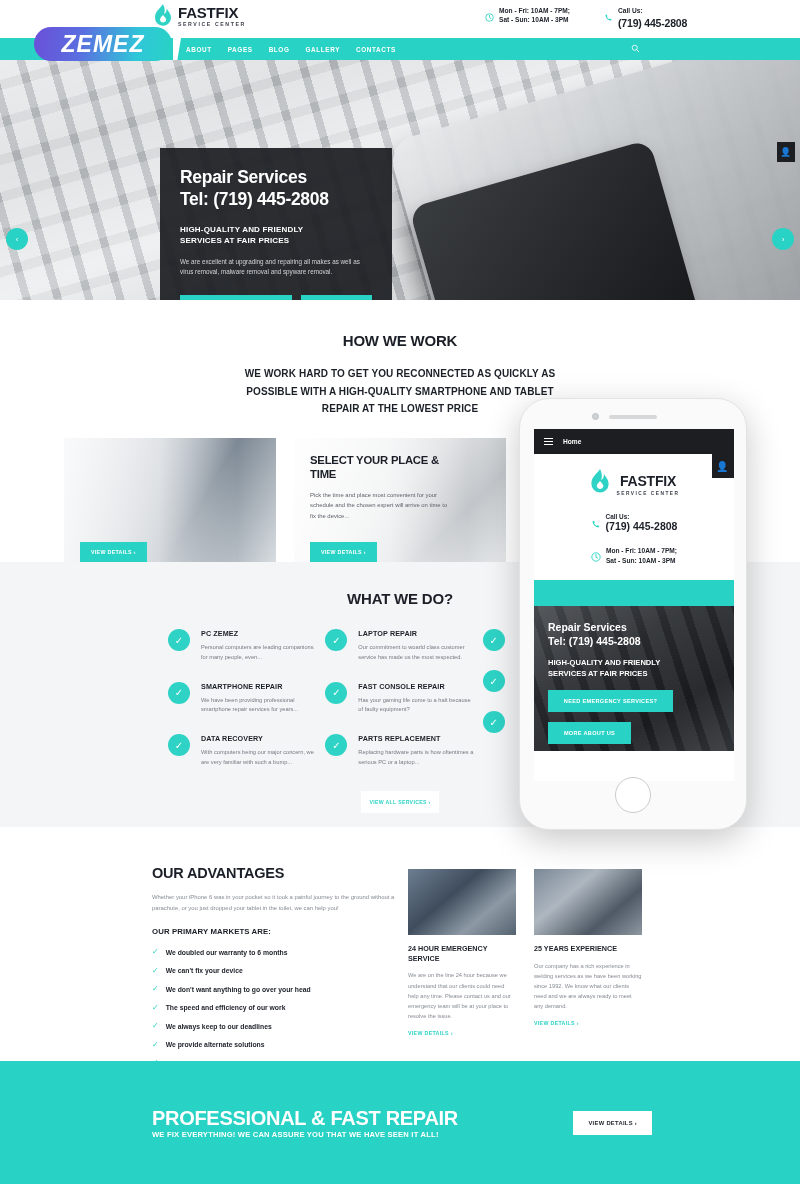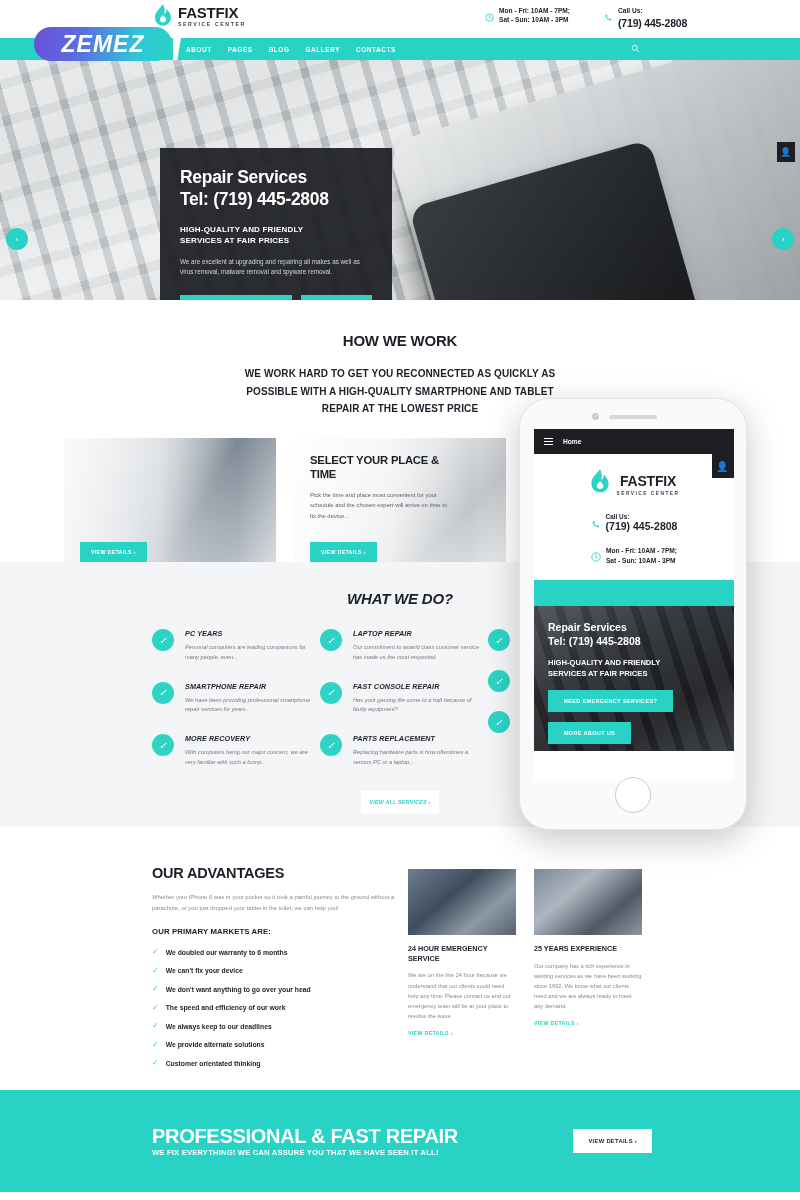--- a/index.html
+++ b/index.html
@@ -85,21 +85,21 @@
   .card-bg3 { position: absolute; inset: 0;
      background: linear-gradient(150deg,#f4f5f6 0%,#e3e5e7 50%,#cfd2d5 100%); }
   .card-sheen { position: absolute; inset: 0; background: linear-gradient(90deg, rgba(255,255,255,.88) 0%, rgba(255,255,255,.66) 45%, rgba(255,255,255,0) 82%); }
   .card-in { position: absolute; left: 16px; top: 15px; width: 140px; }
   .card-h { font-size: 11.3px; font-weight: bold; color: #1b1f27; line-height: 1.25; letter-spacing: -0.2px; }
   .card-p { font-size: 5.9px; color: #5d626b; line-height: 1.78; margin-top: 9px; }
   .card-btn { position: absolute; left: 16px; bottom: 14px; background: #28d2c4; color: #fff;
      font-size: 5.3px; font-weight: bold; letter-spacing: .3px; padding: 7px 11px; }
 
   
-  .what { background: #f4f5f6; padding: 28px 0 30px; height: 265px; position: relative; font-style: italic; }
+  .what { background: #f4f5f6; padding: 28px 16px 30px; height: 265px; position: relative; }
   .svc-grid { display: flex; justify-content: center; gap: 0; margin-top: 22px; padding: 0 152px; }
   .svc-col { width: 168px; }
   .svc-col + .svc-col { margin-left: 8px; }
   .svc { display: flex; gap: 11px; margin-bottom: 19px; }
   .svc-check { flex: 0 0 auto; width: 22px; height: 22px; border-radius: 50%; background: #2ed3c6;
      display: flex; align-items: center; justify-content: center; color: #fff; font-size: 10px; }
   .svc-h { font-size: 7.2px; font-weight: bold; color: #1b1f27; letter-spacing: .1px; }
   .svc-p { font-size: 5.7px; color: #757a82; line-height: 1.72; margin-top: 5px; }
   .svc-all { display: block; margin: 4px auto 0; width: 78px; background: #fff; text-align: center;
      font-size: 5.2px; font-weight: bold; color: #2ed3c6; letter-spacing: .3px; padding: 8px 0; }
@@ -157,21 +157,21 @@
   .adv-cards { display: flex; gap: 18px; margin-left: 8px; padding-top: 4px; }
   .acard { width: 108px; }
   .acard-img { width: 108px; height: 66px; overflow: hidden; position: relative; }
   .ai1 { background: linear-gradient(140deg,#6d7f92 0%,#3f4c5c 40%,#8d9aa6 70%,#55626f 100%); }
   .ai2 { background: linear-gradient(140deg,#7b8897 0%,#aeb7c0 35%,#4e5965 70%,#8e98a3 100%); }
   .acard-h { font-size: 7.2px; font-weight: bold; color: #1b1f27; line-height: 1.35; margin-top: 9px; }
   .acard-p { font-size: 5.7px; color: #868b93; line-height: 1.78; margin-top: 7px; }
   .acard-link { font-size: 5.3px; font-weight: bold; color: #2ed3c6; letter-spacing: .3px; margin-top: 9px; display: block; }
 
   
-  .cta { position: absolute; left: 0; bottom: 8px; width: 800px; height: 102px; background: #28d2c4;
+  .cta { position: absolute; left: 0; bottom: 16px; width: 800px; height: 123px; background: #28d2c4;
      display: flex; align-items: center; }
   .cta-in { padding-left: 152px; flex: 1; }
   .cta-h { font-size: 20px; font-weight: bold; color: #fff; letter-spacing: -.3px; }
   .cta-p { font-size: 7.6px; font-weight: bold; color: #fff; letter-spacing: .2px; }
   .cta-btn { background: #fff; color: #1b1f27; font-size: 5.8px; font-weight: bold; letter-spacing: .3px;
      padding: 9px 15px; margin-right: 148px; }
 </style>
 </head>
 <body>
 
@@ -299,35 +299,35 @@
   </div>
 
   <div class="what">
     <div class="sec-title">WHAT WE DO?</div>
 
     <div class="svc-grid">
       <div class="svc-col">
         <div class="svc">
           <span class="svc-check">✓</span>
           <span>
-            <span class="svc-h" style="display:block">PC YEARS</span>
+            <span class="svc-h" style="display:block">PC ZEMEZ</span>
             <span class="svc-p" style="display:block">Personal computers are leading companions for many people, even...</span>
           </span>
         </div>
         <div class="svc">
           <span class="svc-check">✓</span>
           <span>
             <span class="svc-h" style="display:block">SMARTPHONE REPAIR</span>
             <span class="svc-p" style="display:block">We have been providing professional smartphone repair services for years...</span>
           </span>
         </div>
         <div class="svc">
           <span class="svc-check">✓</span>
           <span>
-            <span class="svc-h" style="display:block">MORE RECOVERY</span>
+            <span class="svc-h" style="display:block">DATA RECOVERY</span>
             <span class="svc-p" style="display:block">With computers being our major concern, we are very familiar with such a bump...</span>
           </span>
         </div>
       </div>
 
       <div class="svc-col">
         <div class="svc">
           <span class="svc-check">✓</span>
           <span>
             <span class="svc-h" style="display:block">LAPTOP REPAIR</span>

